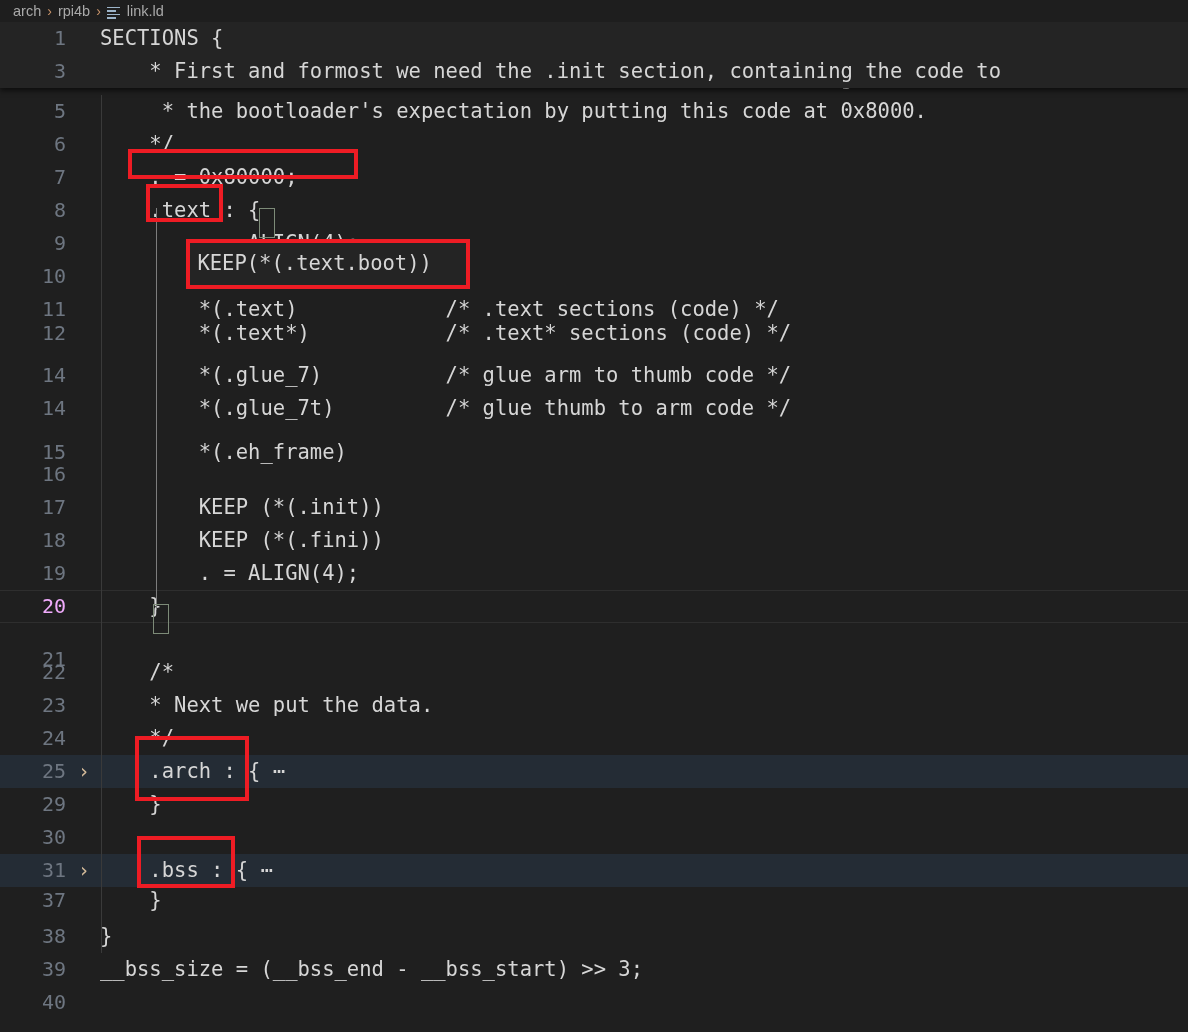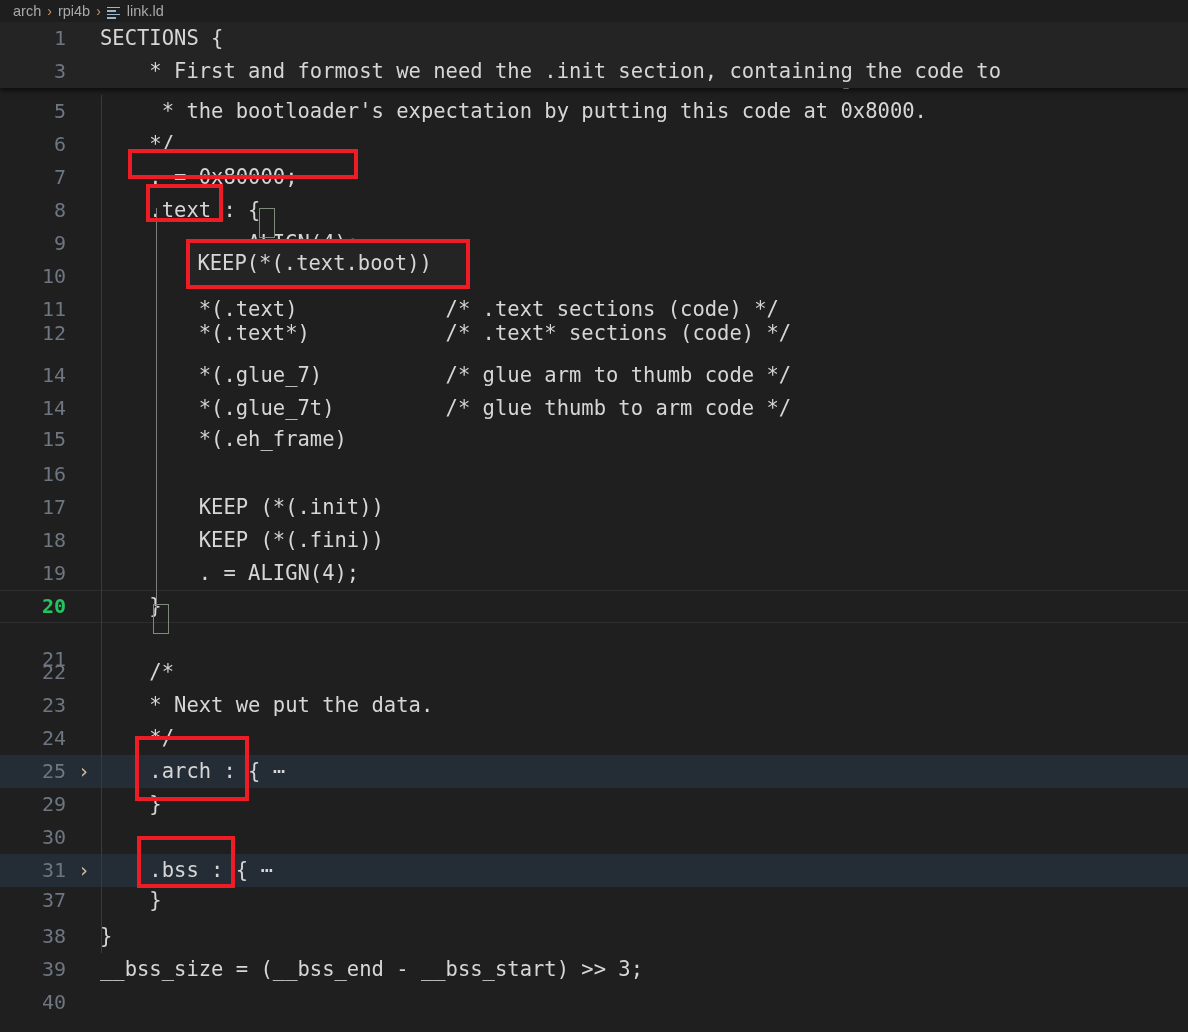--- a/index.html
+++ b/index.html
@@ -74,21 +74,21 @@
     color: #d6d6d6;
   }
   .row .ln {
     position: absolute;
     left: 0;
     width: 66px;
     text-align: right;
     color: #6e7681;
     font-size: 20px;
   }
-  .row.current .ln { color: #22c55e; font-weight: bold; }
+  .row.current .ln { color: #f0abfc; font-weight: normal; }
   .row .code {
     position: absolute;
     left: 99px;
     padding-left: 1px;
   }
   .row .fold {
     position: absolute;
     left: 74px;
     width: 20px;
     text-align: center;
@@ -172,21 +172,21 @@
       <div class="row" style="top: 73px;"><span class="ln">5</span><span class="code">     * the bootloader's expectation by putting this code at 0x8000.</span></div>
       <div class="row" style="top: 106px;"><span class="ln">6</span><span class="code">    */</span></div>
       <div class="row" style="top: 139px;"><span class="ln">7</span><span class="code">    . = 0x80000;</span></div>
       <div class="row" style="top: 172px;"><span class="ln">8</span><span class="code">    .text : {</span></div>
       <div class="row" style="top: 205px;"><span class="ln">9</span><span class="code">        . = ALIGN(4);</span></div>
       <div class="row" style="top: 238px;"><span class="ln">10</span><span class="code">        KEEP(*(.text.boot))</span></div>
       <div class="row" style="top: 271px;"><span class="ln">11</span><span class="code">        *(.text)            /* .text sections (code) */</span></div>
       <div class="row" style="top: 295px;"><span class="ln">12</span><span class="code">        *(.text*)           /* .text* sections (code) */</span></div>
       <div class="row" style="top: 337px;"><span class="ln">14</span><span class="code">        *(.glue_7)          /* glue arm to thumb code */</span></div>
       <div class="row" style="top: 370px;"><span class="ln">14</span><span class="code">        *(.glue_7t)         /* glue thumb to arm code */</span></div>
-      <div class="row" style="top: 401px;"><span class="ln">15</span><span class="code">        *(.eh_frame)</span></div>
+      <div class="row" style="top: 414px;"><span class="ln">15</span><span class="code">        *(.eh_frame)</span></div>
       <div class="row" style="top: 436px;"><span class="ln">16</span><span class="code"></span></div>
       <div class="row" style="top: 469px;"><span class="ln">17</span><span class="code">        KEEP (*(.init))</span></div>
       <div class="row" style="top: 502px; padding-left: 12px;"><span class="ln">18</span><span class="code">        KEEP (*(.fini))</span></div>
       <div class="row" style="top: 535px;"><span class="ln">19</span><span class="code">        . = ALIGN(4);</span></div>
       <div class="row current" style="top: 568px;"><span class="ln">20</span><span class="code">    }</span></div>
       <div class="row" style="top: 621px;"><span class="ln">21</span><span class="code"></span></div>
       <div class="row" style="top: 634px;"><span class="ln">22</span><span class="code">    /*</span></div>
       <div class="row" style="top: 667px;"><span class="ln">23</span><span class="code">    * Next we put the data.</span></div>
       <div class="row" style="top: 700px;"><span class="ln">24</span><span class="code">    */</span></div>
       <div class="row folded-hl" style="top: 733px;"><span class="ln">25</span><span class="fold">›</span><span class="code">    .arch : { ⋯</span></div>

